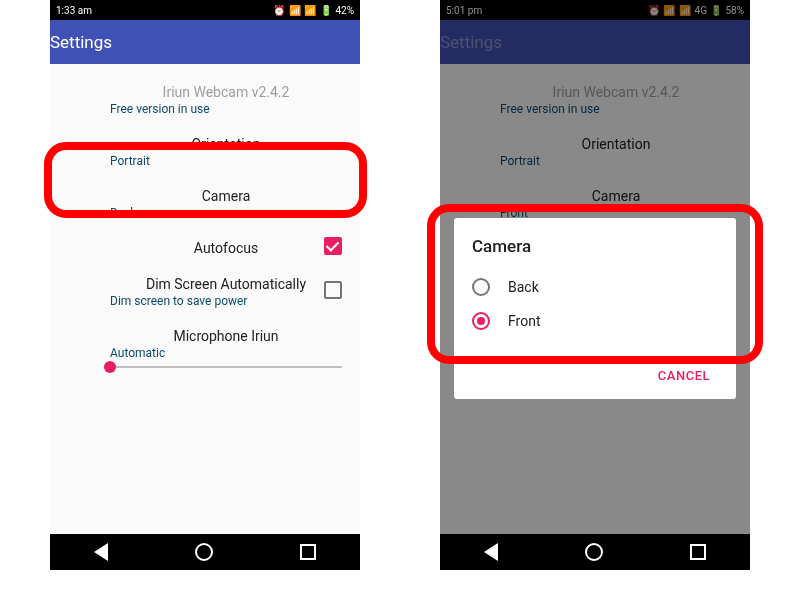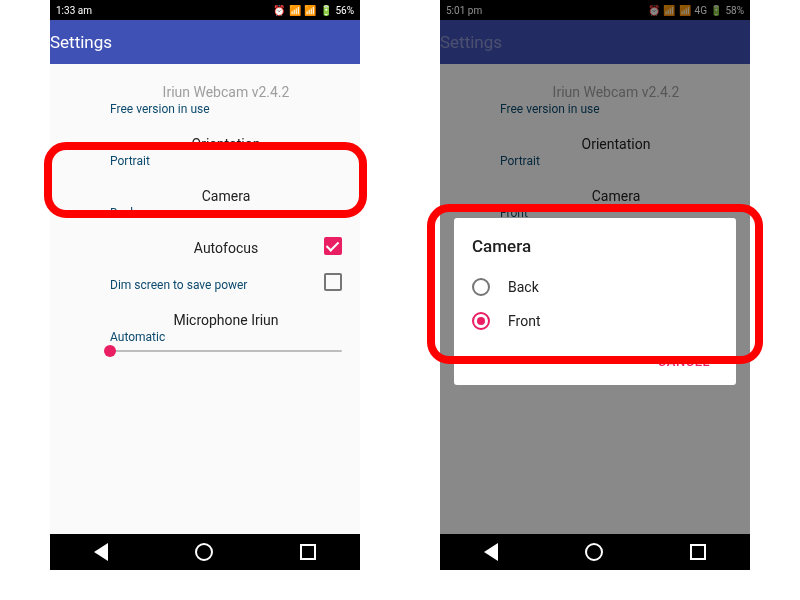--- a/index.html
+++ b/index.html
@@ -28,39 +28,39 @@
   .nav-home { width: 18px; height: 18px; border: 2px solid #fff; border-radius: 50%; }
   .nav-recent { width: 16px; height: 16px; border: 2px solid #fff; }
   .scrim { position: absolute; inset: 0; background: rgba(0,0,0,0.45); }
   .dialog { position: absolute; left: 14px; right: 14px; top: 218px; background: #fff; border-radius: 3px; padding: 18px 18px 10px 18px; }
   .dialog h3 { font-size: 17px; font-weight: 500; color: #212121; margin-bottom: 14px; }
   .radio-row { display: flex; align-items: center; gap: 18px; padding: 8px 0; }
   .radio { width: 18px; height: 18px; border: 2px solid #757575; border-radius: 50%; display: inline-block; position: relative; }
   .radio.sel { border-color: #e91e63; }
   .radio.sel::after { content: ""; position: absolute; left: 3px; top: 3px; width: 8px; height: 8px; background: #e91e63; border-radius: 50%; }
   .radio-label { font-size: 14px; color: #212121; }
-  .dialog-actions { text-align: right; margin-top: 10px; }
+  .dialog-actions { text-align: right; margin-top: 24px; }
   .dialog-btn { color: #e91e63; font-size: 13px; font-weight: 500; letter-spacing: 0.5px; padding: 6px 8px; background: none; border: none; }
   .highlight { position: absolute; border: 8px solid #ff0000; border-radius: 22px; pointer-events: none; }
   .phone.right .appbar { color: #8a93c8; }
 </style>
 </head>
 <body>
 
 <div class="stage">
 
   <div class="phone left">
     <div class="statusbar">
       <span>1:33 am</span>
       <span class="icons">
         <span>⏰</span>
         <span>📶</span>
         <span>📶</span>
         <span>🔋</span>
-        <span>56%</span>
+        <span>42%</span>
       </span>
     </div>
     <div class="appbar">
       <span>Settings</span>
     </div>
     <div class="content">
       <div class="row info">
         <div class="title">Iriun Webcam v2.4.2</div>
         <div class="sub">Free version in use</div>
       </div>
@@ -70,20 +70,21 @@
       </div>
       <div class="row">
         <div class="title">Camera</div>
         <div class="sub">Back</div>
       </div>
       <div class="row">
         <div class="title">Autofocus</div>
         <span class="ctrl"><span class="checkbox checked"></span></span>
       </div>
       <div class="row">
+        <div class="title">Dim Screen Automatically</div>
         <div class="sub">Dim screen to save power</div>
         <span class="ctrl"><span class="checkbox"></span></span>
       </div>
       <div class="row" style="padding-bottom:4px;">
         <div class="title">Microphone Iriun</div>
         <div class="sub">Automatic</div>
       </div>
       <div class="slider">
         <div class="slider-track">
             <div class="slider-thumb"></div>

